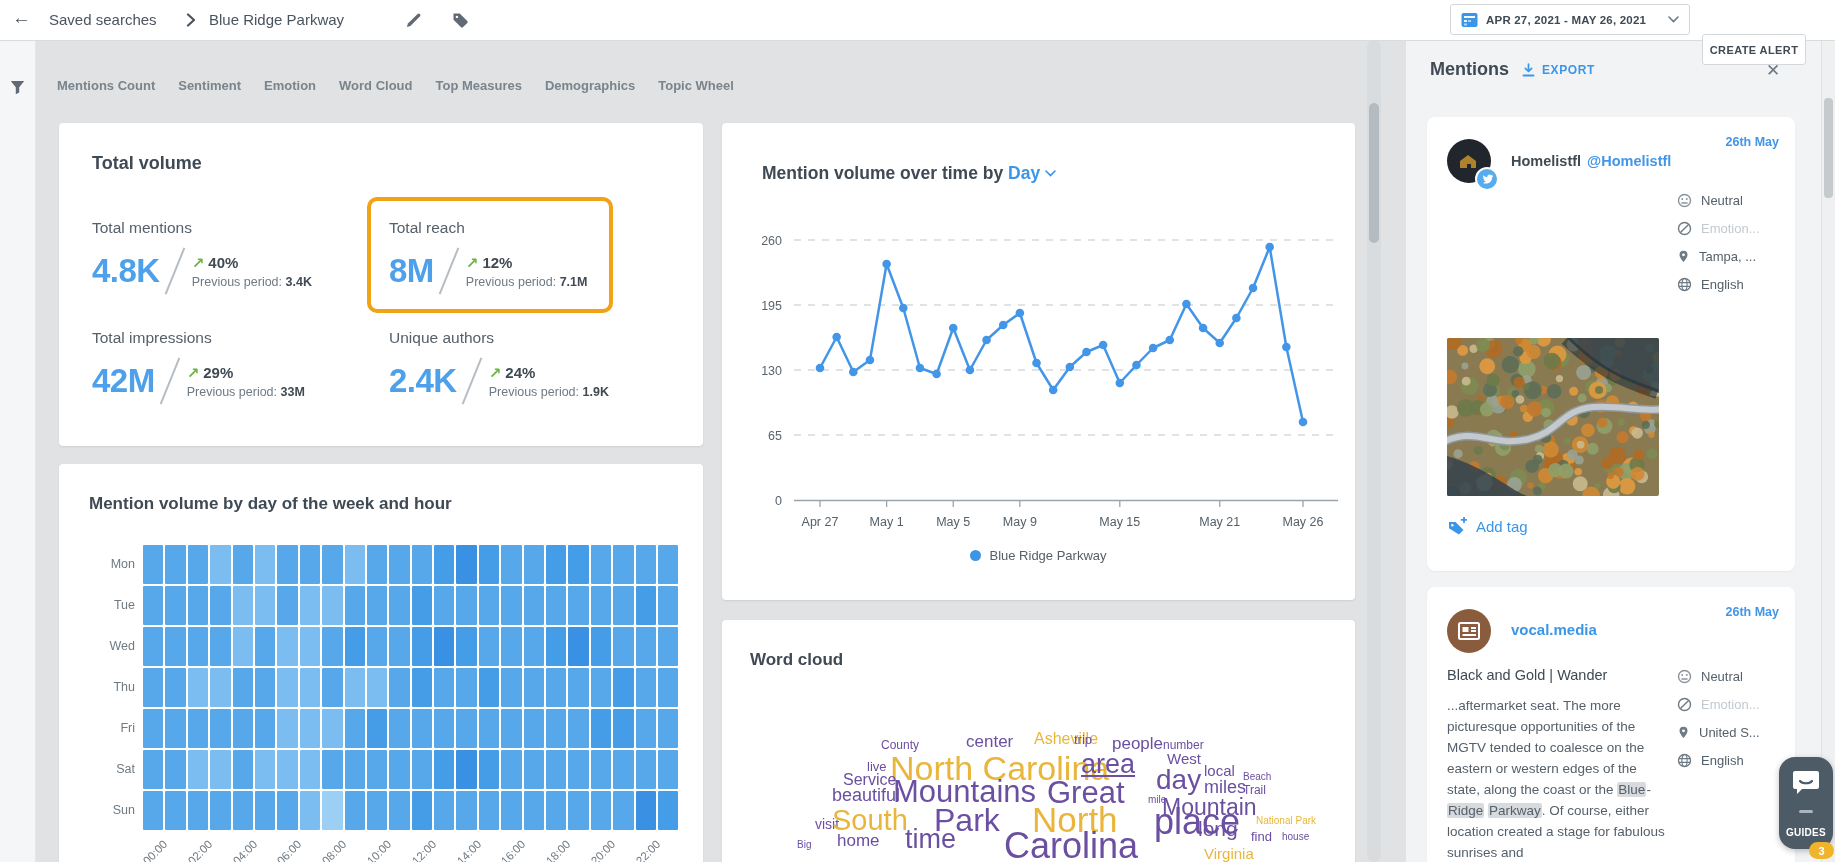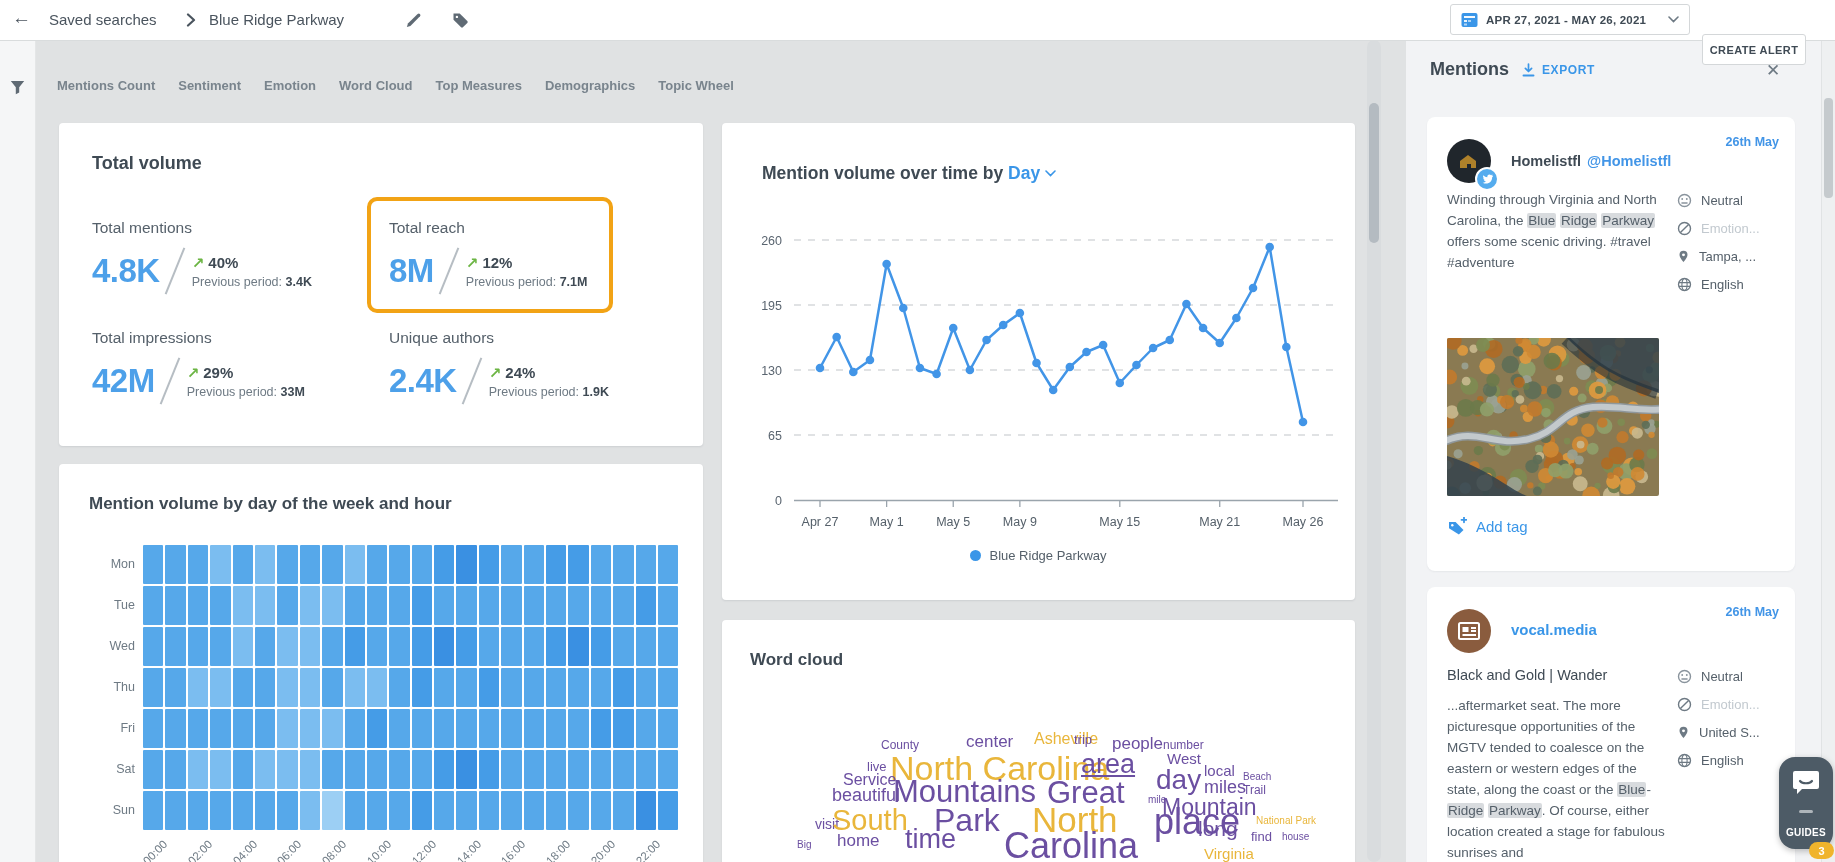--- a/index.html
+++ b/index.html
@@ -558,21 +558,20 @@
     <span class="tw-badge">
       <svg width="11" height="10" viewBox="0 0 13 11">
           <path d="M12.8 1.3c-.5.2-1 .4-1.5.4.5-.3.9-.8 1.1-1.4-.5.3-1.1.5-1.7.7A2.6 2.6 0 0 0 6.3 3.3C4.5 3.2 2.8 2.4 1.7 1a2.6 2.6 0 0 0 .8 3.5c-.4 0-.8-.1-1.1-.3 0 1.2.9 2.3 2 2.5-.4.1-.8.1-1.1.1.3 1 1.2 1.7 2.4 1.8A5.2 5.2 0 0 1 .8 9.8c1.1.7 2.5 1.1 3.9 1.1 4.7 0 7.3-3.9 7.3-7.3v-.3c.5-.4.9-.9 1.3-1.4z" fill="#fff"></path>
         </svg>
     </span>
     <div class="mname-row">
       <span class="mauthor">Homelistfl</span>
       <span class="mhandle">@Homelistfl</span>
     </div>
     <span class="mdate">26th May</span>
-    <div class="mbody" style="top:72px;"><span>Winding through Virginia and North Carolina, the </span><span class="hl">Blue</span><span> </span><span class="hl">Ridge</span><span> </span><span class="hl">Parkway</span><span> offers some scenic driving. #travel #adventure</span></div>
     <div class="mbody" style="top:240px;">
       <div class="mlink">https://t.co/SavTdc3KaQ</div>
       <div class="mlink">https://t.co/IkcfvDamwD</div>
     </div>
 
     <div class="meta" style="top:76px;">
       <svg width="15" height="15" viewBox="0 0 15 15">
           <circle cx="7.5" cy="7.5" r="6" fill="none" stroke="#8a949d" stroke-width="1.4"></circle>
           <circle cx="5.2" cy="6" r="0.95" fill="#8a949d"></circle>
           <circle cx="9.8" cy="6" r="0.95" fill="#8a949d"></circle>

